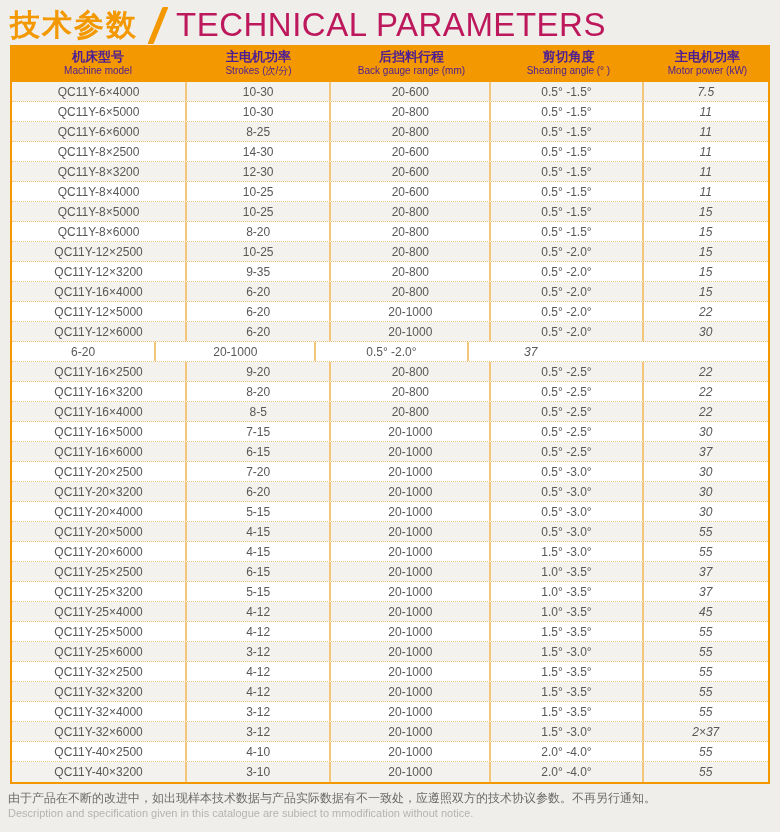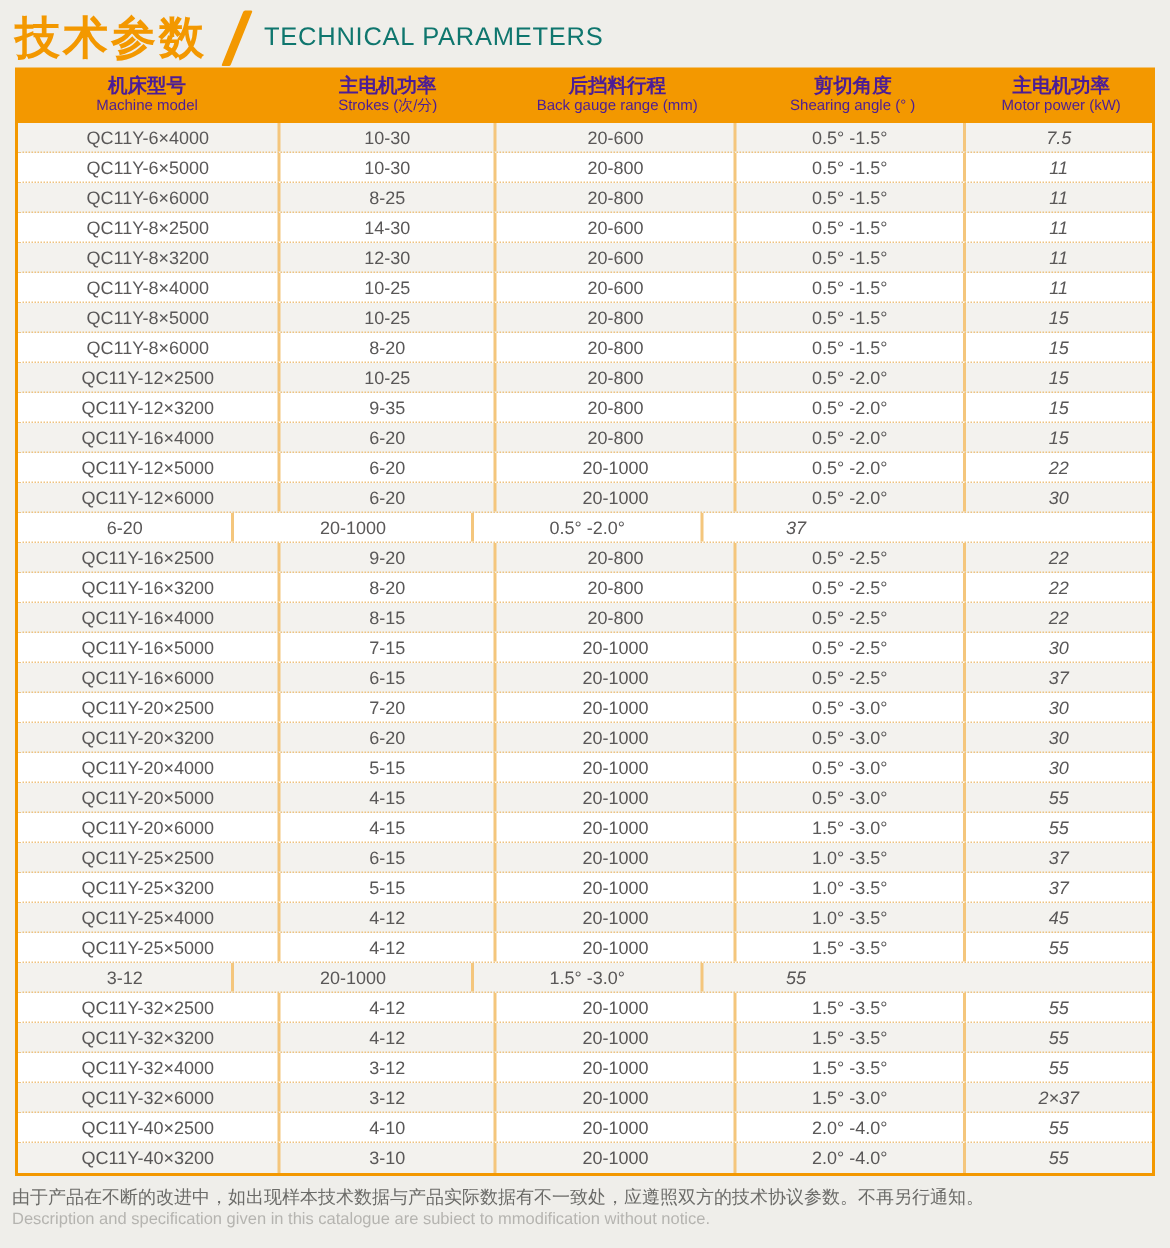--- a/index.html
+++ b/index.html
@@ -23,22 +23,22 @@
     letter-spacing: 2px;
   }
   .slash {
     width: 6px; height: 37px;
     background: #F39800;
     transform: skewX(-22deg);
     margin: 0 15px 0 17px;
     border-radius: 1px;
   }
   .title-en {
-    font-size: 17px;
-    color: #0f766e;
+    font-size: 33px;
+    color: #be185d;
     letter-spacing: 0.5px;
     white-space: nowrap;
   }
   
   .param-table { margin: 0 10px; width: 760px; }
   .thead {
     display: flex;
     background: #F39800;
     height: 37px;
   }
@@ -225,21 +225,21 @@
       </div>
       <div class="tr">
         <div class="td c0">QC11Y-16×3200</div>
         <div class="td c1">8-20</div>
         <div class="td c2">20-800</div>
         <div class="td c3">0.5° -2.5°</div>
         <div class="td c4">22</div>
       </div>
       <div class="tr">
         <div class="td c0">QC11Y-16×4000</div>
-        <div class="td c1">8-15</div>
+        <div class="td c1">8-5</div>
         <div class="td c2">20-800</div>
         <div class="td c3">0.5° -2.5°</div>
         <div class="td c4">22</div>
       </div>
       <div class="tr">
         <div class="td c0">QC11Y-16×5000</div>
         <div class="td c1">7-15</div>
         <div class="td c2">20-1000</div>
         <div class="td c3">0.5° -2.5°</div>
         <div class="td c4">30</div>
@@ -308,20 +308,21 @@
         <div class="td c4">45</div>
       </div>
       <div class="tr">
         <div class="td c0">QC11Y-25×5000</div>
         <div class="td c1">4-12</div>
         <div class="td c2">20-1000</div>
         <div class="td c3">1.5° -3.5°</div>
         <div class="td c4">55</div>
       </div>
       <div class="tr">
+        <div class="td c0">QC11Y-25×6000</div>
         <div class="td c1">3-12</div>
         <div class="td c2">20-1000</div>
         <div class="td c3">1.5° -3.0°</div>
         <div class="td c4">55</div>
       </div>
       <div class="tr">
         <div class="td c0">QC11Y-32×2500</div>
         <div class="td c1">4-12</div>
         <div class="td c2">20-1000</div>
         <div class="td c3">1.5° -3.5°</div>

